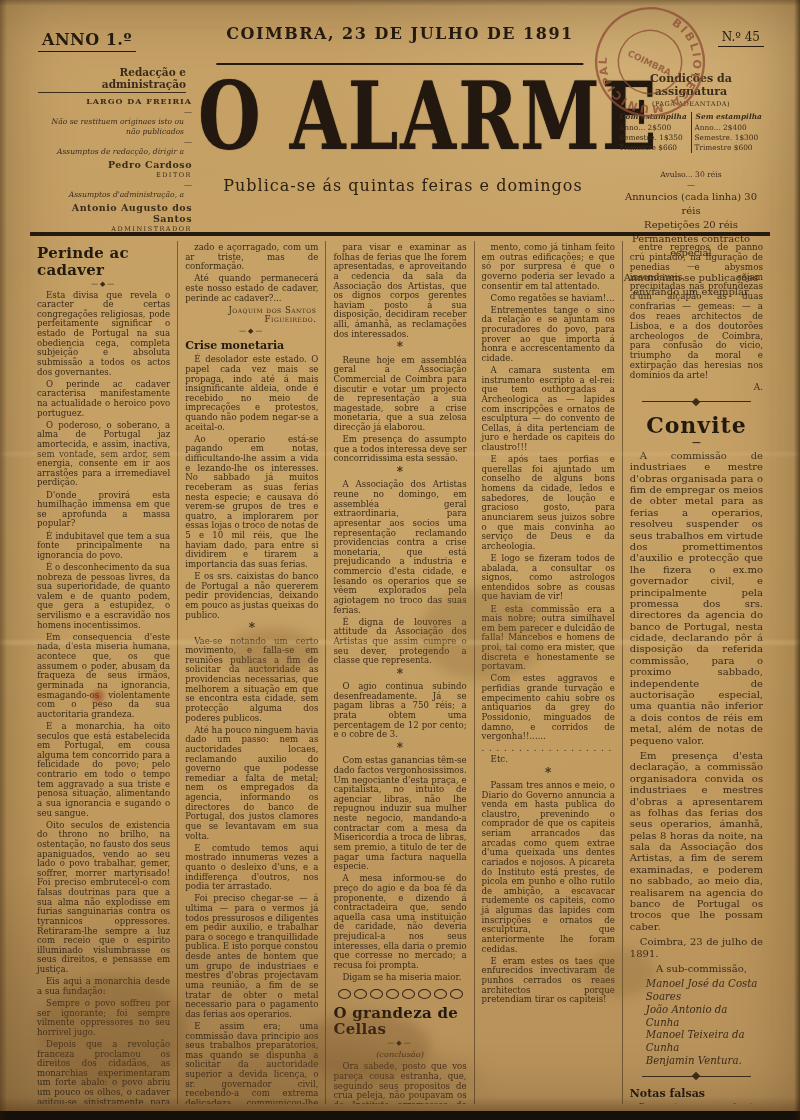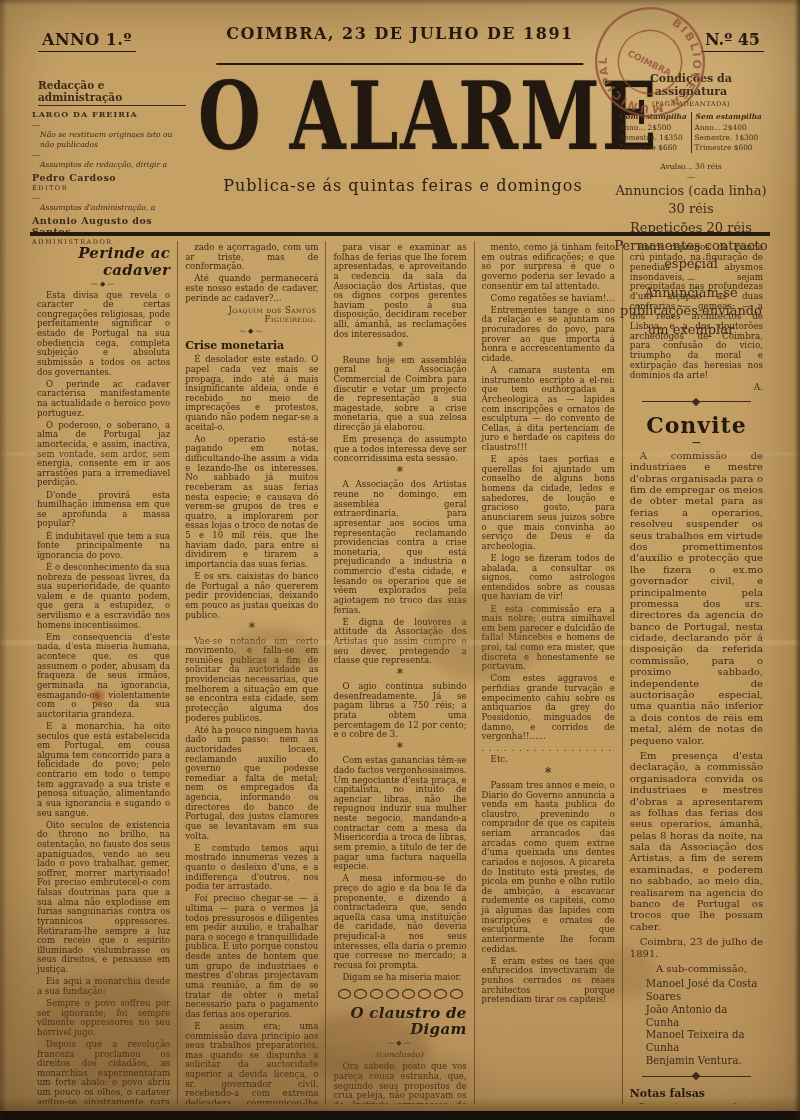--- a/index.html
+++ b/index.html
@@ -23,75 +23,75 @@
     background:linear-gradient(rgba(40,26,8,.3),rgba(40,26,8,0));}
   
   .stain{position:absolute;border-radius:50%;pointer-events:none;filter:blur(6px);}
   .fold{position:absolute;left:0;right:0;pointer-events:none;}
   
   .hdr{position:absolute;top:22px;left:34px;right:34px;height:30px;color:#241a10;}
   .hdr-left{position:absolute;left:4px;top:8px;font-size:16px;font-weight:bold;
     border-bottom:1px solid #241a10;padding:0 4px 2px;letter-spacing:.5px;}
   .hdr-center{position:absolute;left:50%;transform:translateX(-50%);top:2px;font-size:16px;
     font-weight:bold;letter-spacing:1.5px;border-bottom:2px solid #241a10;padding:0 10px 20px;white-space:nowrap;}
-  .hdr-right{position:absolute;right:2px;top:8px;font-size:16px;font-weight:bold;
+  .hdr-right{position:absolute;right:2px;top:8px;font-size:12px;font-weight:normal;
     border-bottom:1px solid #241a10;padding:0 4px 2px;margin-left:27px;}
   
   .masthead{position:absolute;top:62px;left:32px;right:32px;height:166px;}
-  .mh-left{position:absolute;left:0;top:4px;width:160px;text-align:left;margin-top:13px;}
+  .mh-left{position:absolute;left:0;top:4px;width:160px;text-align:right;}
   .mh-t1{font-size:10.5px;font-weight:bold;padding-bottom:2px;border-bottom:1px solid #3a2b1b;margin:0 6px 3px;}
   .mh-addr{font-size:8px;font-weight:bold;letter-spacing:1px;margin:2px 0;}
   .mh-note{font-size:7.6px;font-style:italic;margin:2px 8px;line-height:1.25;}
   .mh-person{font-size:9.5px;font-weight:bold;letter-spacing:.5px;margin-top:1px;}
   .mh-role{font-size:6.5px;letter-spacing:1.5px;margin:1px 0 2px;}
   .mh-sep{font-size:8px;line-height:.9;margin:2px 0;}
   .mh-right{position:absolute;right:0;top:10px;width:154px;text-align:center;}
   .sub-title{font-size:11px;font-weight:bold;margin-bottom:2px;}
   .sub-note{font-size:6.6px;letter-spacing:.5px;margin-bottom:4px;}
   .sub-table{display:flex;font-size:7.4px;text-align:left;margin:0 2px;}
   .sub-colm{flex:1;padding:0 3px;}
   .sub-colm + .sub-colm{border-left:1px solid #3a2b1b;}
   .sub-head{font-weight:bold;font-style:italic;text-align:center;margin-bottom:2px;white-space:nowrap;}
   .sub-row{white-space:nowrap;line-height:1.35;}
-  .sub-line{font-size:7.6px;margin-top:9px;}
-  .ads-line{font-size:13px;line-height:1.4;}
+  .sub-line{font-size:7.6px;margin-top:17px;}
+  .ads-line{font-size:10px;line-height:1.4;}
   .title-wrap{position:absolute;left:166px;right:160px;top:6px;text-align:center;}
   .paper-title{display:block;font-weight:bold;font-size:72px;line-height:74px;letter-spacing:2px;
     color:#221810;transform:scaleY(1.3);transform-origin:top center;white-space:nowrap;
     text-shadow:0 0 1px rgba(30,20,10,.7);}
   .paper-sub{display:block;margin-top:34px;font-size:16px;letter-spacing:1px;color:#2c2013;white-space:nowrap;}
   
   .stamp{position:absolute;left:592px;top:4px;width:116px;height:116px;transform:rotate(26deg);
     opacity:.78;pointer-events:none;}
   .stamp text{fill:#8f4f36;font-family:"DejaVu Sans",sans-serif;font-weight:bold;}
   .stamp circle{stroke:#8f4f36;fill:none;}
   
   .mast-rule{position:absolute;left:30px;right:30px;top:232px;height:4px;background:#241a10;}
   
   .columns{position:absolute;left:30px;right:30px;top:241px;bottom:16px;display:flex;}
   .col{flex:1 1 0;padding:2px 7px 0;overflow:hidden;text-align:justify;
     font-size:8.6px;line-height:1.12;color:#3a2b1b;}
   .col + .col{border-left:1px solid rgba(56,39,17,.55);}
   .col.last{font-size:8.8px;}
   .b-p{margin:0 0 2.5px;text-indent:9px;}
   .b-p.big{font-size:10px;line-height:1.14;margin:0 0 4px;text-indent:10px;}
-  .b-h1{font-size:15px;font-weight:bold;text-align:right;text-indent:0;margin:2px 0 2px;letter-spacing:.3px;color:#241a10;font-style:italic;}
+  .b-h1{font-size:15px;font-weight:bold;text-align:left;text-indent:0;margin:2px 0 2px;letter-spacing:.3px;color:#241a10;}
   .b-h2{font-size:11px;font-weight:bold;text-align:left;text-indent:0;margin:5px 0 3px;color:#241a10;}
   .b-h3{font-size:8.2px;font-style:italic;text-align:center;text-indent:0;margin:0 0 3px;}
   .b-conv{font-size:22px;font-weight:bold;text-align:center;letter-spacing:1px;margin:5px 0 0;color:#241a10;}
   .b-sig{text-align:right;font-variant:small-caps;letter-spacing:.5px;margin:2px 2px 3px 0;text-indent:0;}
   .b-star{text-align:center;font-weight:bold;font-size:12px;line-height:.7;margin:4px 0;}
   .b-orn{text-align:center;font-family:"DejaVu Sans",sans-serif;font-size:7px;margin:2px 0 3px;letter-spacing:2px;line-height:1;}
   .b-dash{text-align:center;font-weight:bold;line-height:.8;margin:1px 0 4px;}
   .b-dots{text-align:center;letter-spacing:1px;white-space:nowrap;overflow:hidden;text-indent:0;margin:1px 0;}
   .b-chain{display:flex;justify-content:center;align-items:center;margin:6px 0;}
   .chain-link{width:11px;height:8px;border:1.6px solid #32240f;border-radius:50%;margin:0 1.5px;}
   .b-ruled{position:relative;border-top:1px solid #3a2b1b;margin:8px 12px 6px;height:5px;}
   .ruled-dot{position:absolute;top:-3.5px;left:50%;margin-left:-3px;width:6px;height:6px;background:#3a2b1b;transform:rotate(45deg);}
-  .b-names{font-size:10.2px;line-height:1.25;margin:2px 0 8px 16px;text-align:left;}
+  .b-names{font-style:italic;font-size:10.2px;line-height:1.25;margin:2px 0 8px 16px;text-align:left;}
 </style>
 </head>
 <body>
 
 <div class="page">
 
   <div class="hdr">
     <div class="hdr-left">ANNO 1.º</div>
     <div class="hdr-center">COIMBRA, 23 DE JULHO DE 1891</div>
     <div class="hdr-right">N.º 45</div>
@@ -209,21 +209,21 @@
         <div class="b-chain">
           <div class="chain-link"></div>
           <div class="chain-link"></div>
           <div class="chain-link"></div>
           <div class="chain-link"></div>
           <div class="chain-link"></div>
           <div class="chain-link"></div>
           <div class="chain-link"></div>
           <div class="chain-link"></div>
         </div>
-        <div class="b-h1">O claustro de Digam</div>
+        <div class="b-h1">O grandeza de Cellas</div>
         <div class="b-orn">—◆—</div>
         <div class="b-h3">(conclusão)</div>
         <div class="b-p">Ora sabede, posto que vos pareça cousa estranha, que, seguindo seus propositos de crua peleja, não poupavam os do Instituto arremessos de palavras e injurias nos reaes archeologos de Lisboa. E era cousa mui asinha de ver como tendo pedido e alcançado em julho de 83 as lapides com inscripções e outras com ornatos de esculptura do mosteiro de Cellas; em 21 de junho de 84 o Instituto nega haver impretrado e obtido a cedencia dos monumentos de arte referidos, inclusive os capiteis do claustro!</div>
       </div>
     <div class="col">
         <div class="b-p">mento, como já tinham feito em outras edificações; e que só por surpresa é que o governo poderia ser levado a consentir em tal attentado.</div>
         <div class="b-p">Como regatões se haviam!...</div>
         <div class="b-p">Entrementes tange o sino da relação e se ajuntam os procuradores do povo, para prover ao que importa á honra e accrescentamento da cidade.</div>
         <div class="b-p">A camara sustenta em instrumento escripto a el-rei: que tem outhorgadas a Archeologica as — lapides com inscripções e ornatos de esculptura — do convento de Cellas, á dita pertenciam de juro e herdade os capiteis do claustro!!!</div>
         <div class="b-p">E após taes porfias e querellas foi ajuntado um conselho de alguns bons homens da cidade, ledos e sabedores, de loução e gracioso gosto, para anunciarem seus juizos sobre o que mais convinha ao serviço de Deus e da archeologia.</div>

